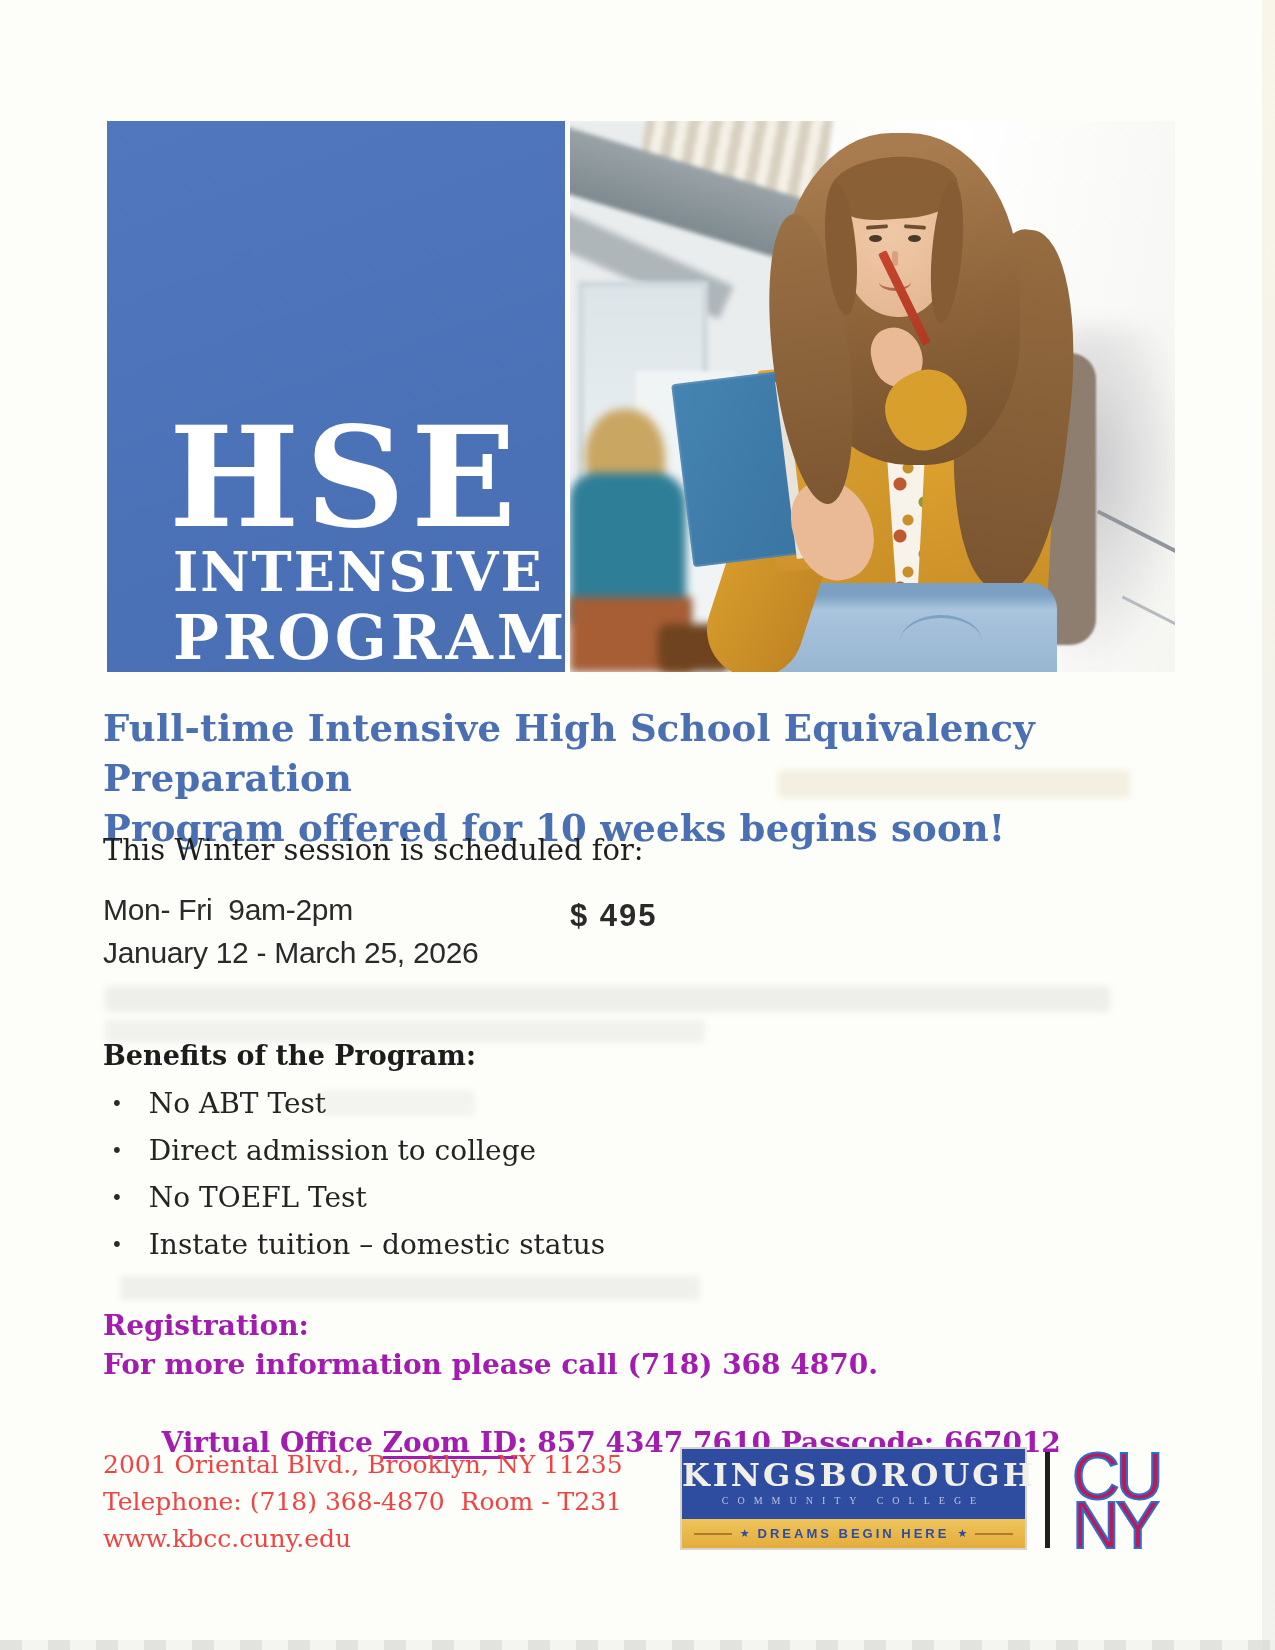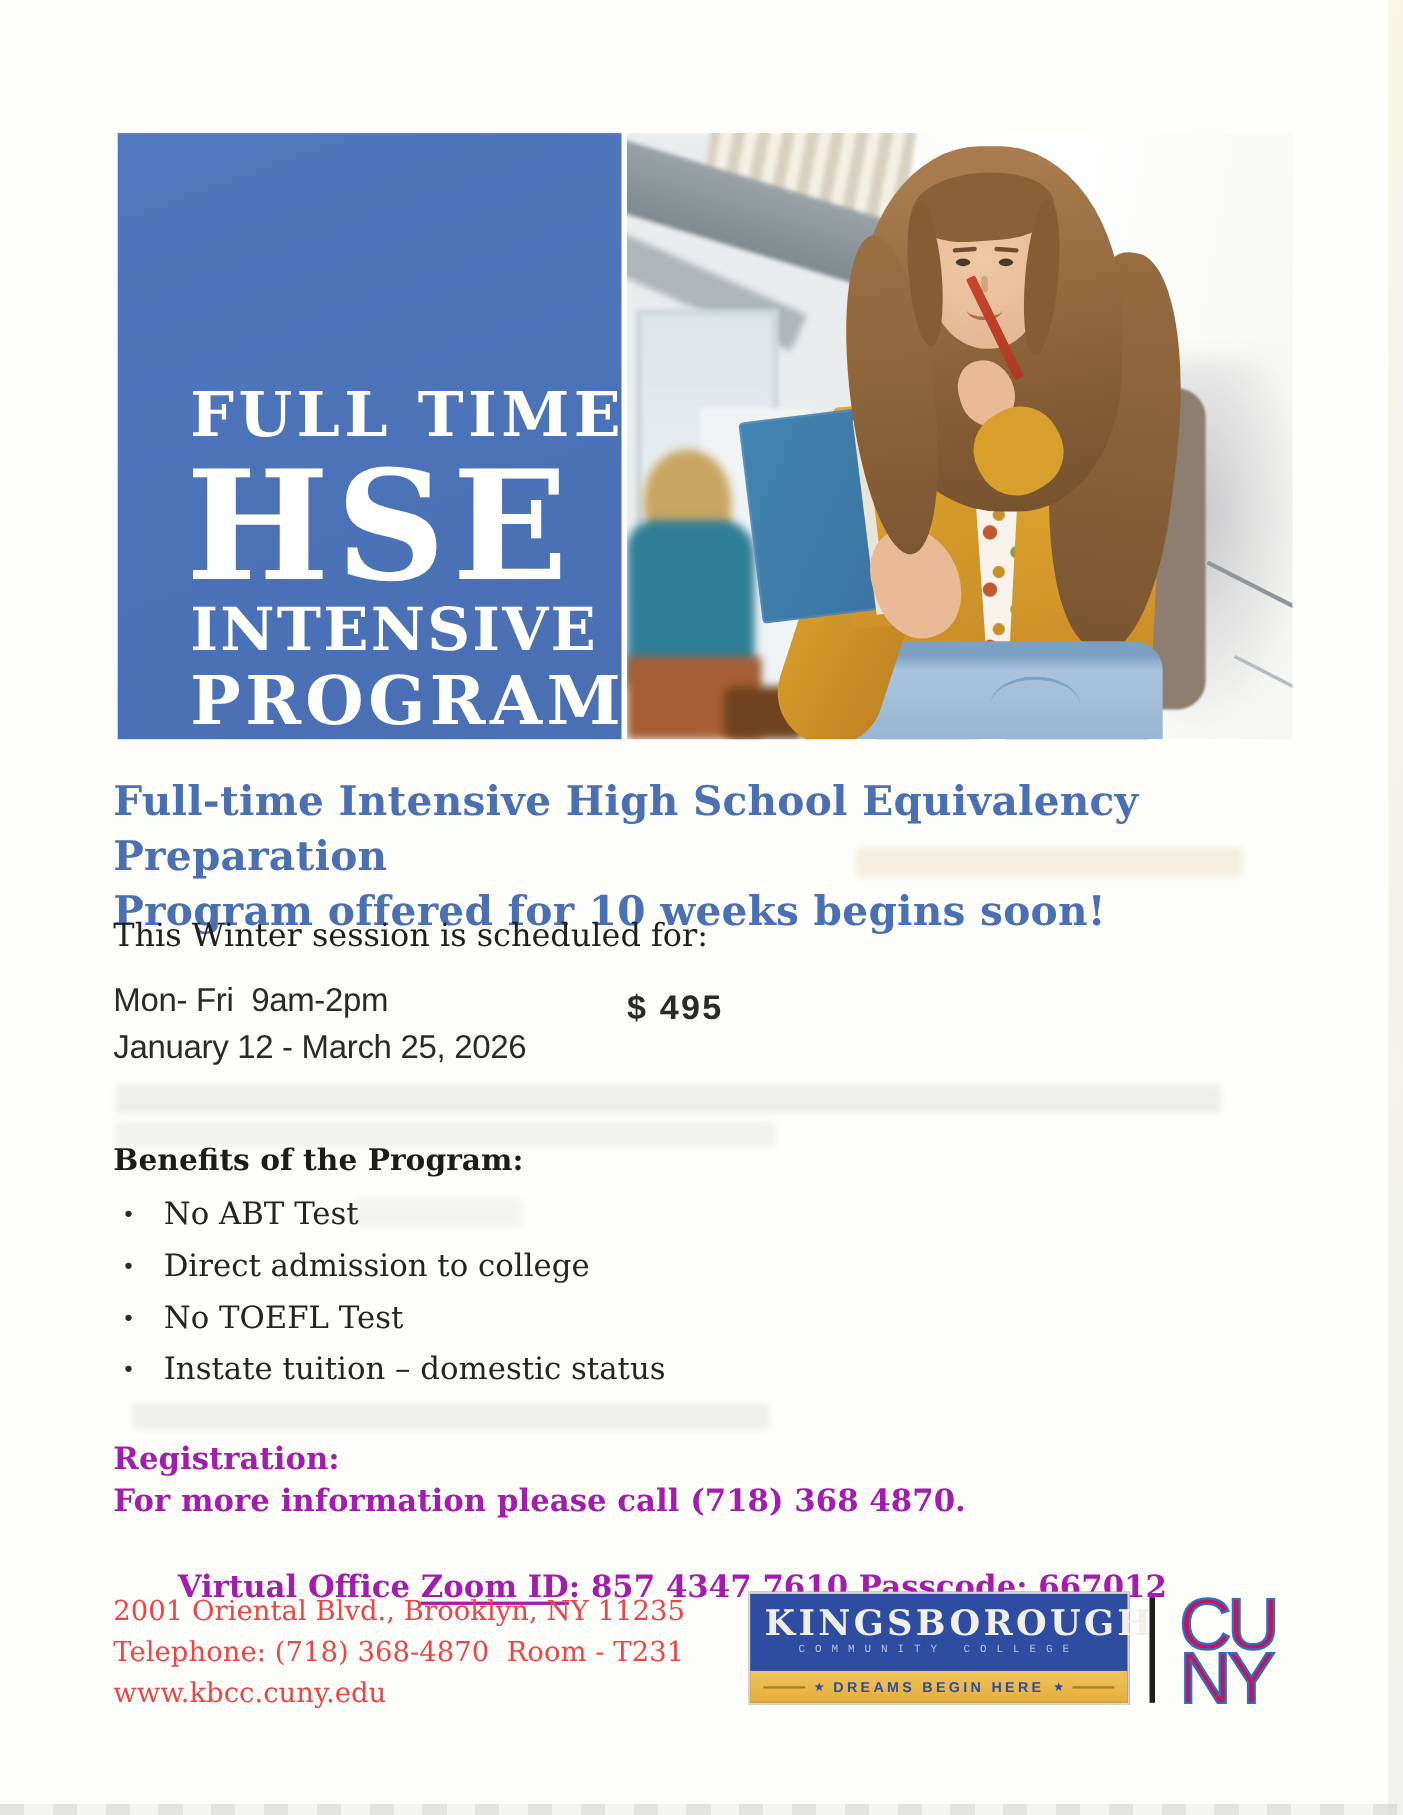--- a/index.html
+++ b/index.html
@@ -105,23 +105,23 @@
   .bullet-item{display:flex;align-items:flex-start;font-size:28px;color:#242424;height:47px;}
   .bullet-item::before{content:"•";font-size:20px;margin:5px 26px 0 8px;color:#2a2a2a;}
   .registration{position:absolute;left:103px;top:1306px;font-weight:bold;font-size:28px;
                 line-height:39px;color:#a21caf;}
   .uline{text-decoration:underline;text-decoration-thickness:2.5px;text-underline-offset:4px;}
   .footer-left{position:absolute;left:103px;top:1446px;font-size:25px;line-height:37px;color:#ef4444;}
 
   
   .kcc{position:absolute;left:680px;top:1447px;width:347px;height:103px;background:#2e4da0;
        border:2px solid #d9d5c8;box-sizing:border-box;}
-  .kcc-name{text-align:center;color:#f2efe6;font-size:32px;font-weight:bold;letter-spacing:3px;margin-top:7px;margin-left:13px;}
+  .kcc-name{text-align:center;color:#f2efe6;font-size:32px;font-weight:bold;letter-spacing:3px;margin-top:7px;}
   .kcc-sub{text-align:center;color:#b9c3dd;font-size:10px;letter-spacing:9px;margin-top:1px;
-           font-family:Liberation Mono, monospace;}
+           font-family:Liberation Serif, serif;}
   .kcc-band{position:absolute;bottom:0;left:0;width:100%;height:29px;display:flex;align-items:center;
             justify-content:center;gap:8px;background:linear-gradient(#f0c45c,#e3ad3c);}
   .kcc-rule{width:38px;height:2px;background:#a87f22;}
   .kcc-star{color:#2e4da0;font-size:11px;line-height:1;}
   .kcc-tag{color:#2e4da0;font-size:13px;font-weight:bold;letter-spacing:3px;
            font-family:"Liberation Sans",sans-serif;}
   .logo-divider{position:absolute;left:1045px;top:1452px;width:5px;height:96px;background:#1f1f1f;}
   .cuny{position:absolute;left:1072px;top:1452px;font-family:"Liberation Sans",sans-serif;
         font-weight:normal;color:#be185d;font-size:66px;line-height:49px;letter-spacing:-4px;
         -webkit-text-stroke:2px #2f6ec4;}
@@ -138,21 +138,20 @@
               background:linear-gradient(#f7f4e4,#f3f1e6 30%,#eef0ea);}
   .edge-bottom{position:absolute;left:0;top:1640px;width:1275px;height:10px;opacity:.65;
                background:repeating-linear-gradient(90deg,#d4d4d0 0 22px,#efefec 22px 48px);}
 </style>
 </head>
 <body>
 
 <div class="page">
 
   <div class="title-box">
-    <div class="tb-line tb1">FULL TIME</div>
     <div class="tb-line tb2">HSE</div>
     <div class="tb-line tb3">INTENSIVE</div>
     <div class="tb-line tb4">PROGRAM</div>
   </div>
 
   <div class="photo">
     <div class="abs bg-building"></div>
     <div class="abs awn-str"></div>
     <div class="abs awn-d1"></div>
     <div class="abs awn-d2"></div>

